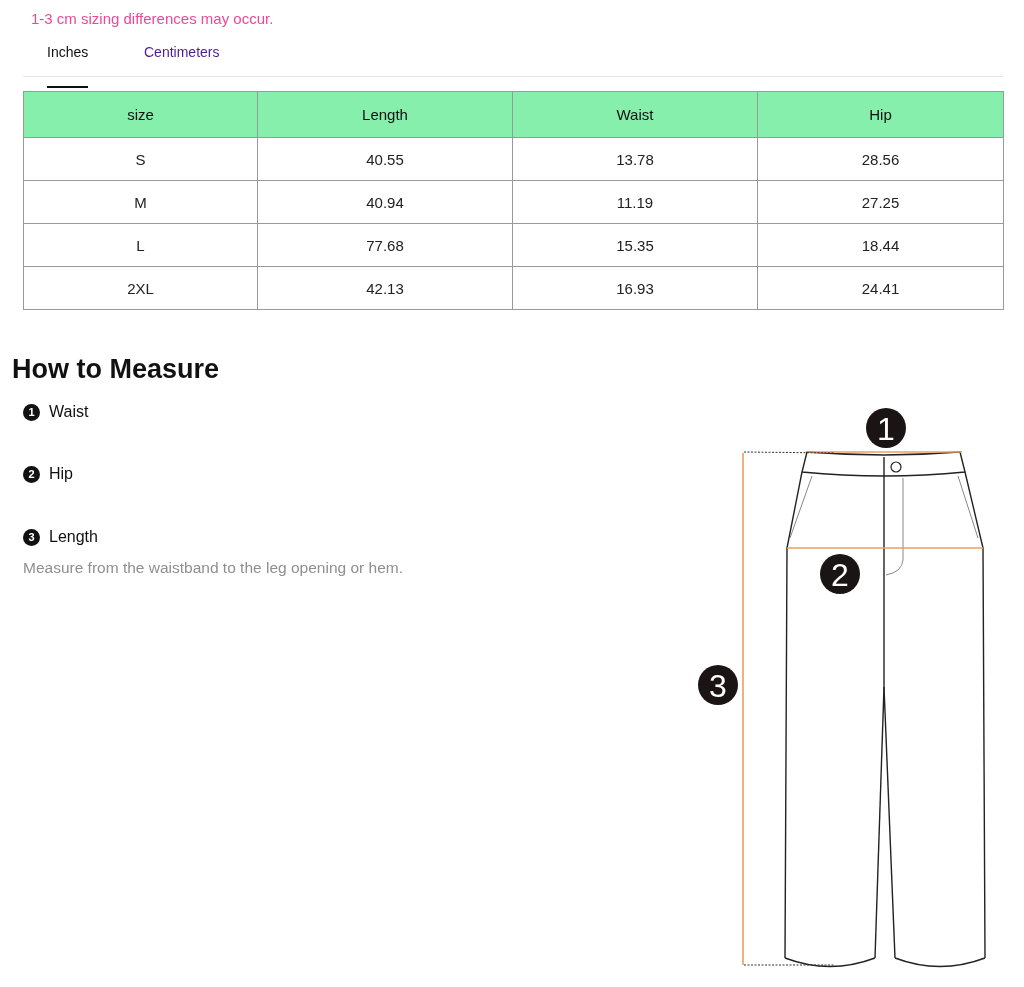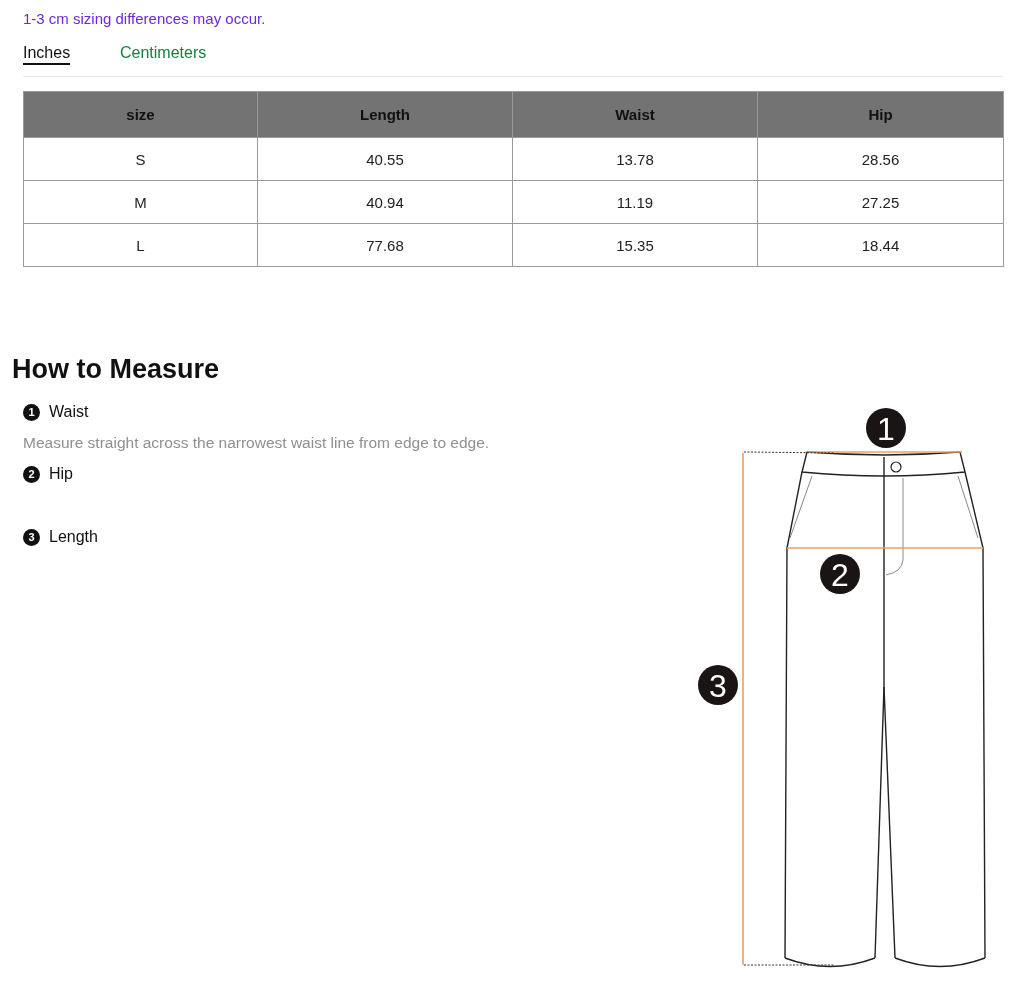--- a/index.html
+++ b/index.html
@@ -2,44 +2,45 @@
 <html><head>
   <meta charset="utf-8">
   <style>
     html, body { margin: 0; padding: 0; background: #ffffff; }
     body {
       width: 1024px; height: 987px; position: relative; overflow: hidden;
       font-family: "Liberation Sans", "DejaVu Sans", sans-serif;
       color: #111111;
     }
     .notice {
-      position: absolute; left: 23px; top: 10px;
-      font-size: 15px; color: #6d28d9;
+      position: absolute; left: 31px; top: 10px;
+      font-size: 15px; color: #ec4899;
     }
     .tabs {
       position: absolute; left: 23px; top: 42px; width: 980px; height: 34px;
       border-bottom: 1px solid #e6e6e6;
     }
     .tab {
-      position: absolute; top: 2px; font-size: 16px; cursor: pointer;
-      padding-bottom: 1px;
+      position: absolute; top: 2px; font-size: 14px; cursor: pointer;
+      padding-bottom: 26px;
+      margin-left: 24px;
     }
     .tab.active { left: 0; color: #111; border-bottom: 2px solid #111; }
-    .tab.inactive { left: 97px; color: #15803d; }
+    .tab.inactive { left: 97px; color: #4c1d95; }
 
     table.size-table {
       position: absolute; left: 23px; top: 91px; width: 980px;
       border-collapse: collapse; table-layout: fixed;
       font-size: 15px;
     }
     table.size-table th, table.size-table td {
       border: 1px solid #9a9a9a; text-align: center; vertical-align: middle;
     }
     table.size-table th {
-      background: #737373; font-weight: bold; height: 43px; color: #111;
+      background: #86efac; font-weight: normal; height: 43px; color: #111;
     }
     table.size-table td { height: 40px; color: #222; }
     col.c0 { width: 234px; } col.c1 { width: 255px; }
     col.c2 { width: 245px; } col.c3 { width: 246px; }
 
     .htm-title {
       position: absolute; left: 12px; top: 354px;
       font-size: 27px; font-weight: bold; color: #111;
     }
     .m-item { position: absolute; left: 23px; }
@@ -89,45 +90,51 @@
       <td>40.94</td>
       <td>11.19</td>
       <td>27.25</td>
     </tr>
     <tr>
       <td>L</td>
       <td>77.68</td>
       <td>15.35</td>
       <td>18.44</td>
     </tr>
+    <tr>
+      <td>2XL</td>
+      <td>42.13</td>
+      <td>16.93</td>
+      <td>24.41</td>
+    </tr>
   </tbody>
 </table>
 
 <div class="htm-title">How to Measure</div>
 
 <div class="m-item" style="top:403px;">
   <div class="m-head">
     <span class="num-badge">1</span>
     <span>Waist</span>
   </div>
-  <div class="m-desc">Measure straight across the narrowest waist line from edge to edge.</div>
 </div>
 
 <div class="m-item" style="top:465px;">
   <div class="m-head">
     <span class="num-badge">2</span>
     <span>Hip</span>
   </div>
 </div>
 
 <div class="m-item" style="top:528px;">
   <div class="m-head">
     <span class="num-badge">3</span>
     <span>Length</span>
   </div>
+  <div class="m-desc">Measure from the waistband to the leg opening or hem.</div>
 </div>
 
 <div class="diagram">
   <svg width="334" height="587" viewBox="0 0 334 587" xmlns="http://www.w3.org/2000/svg">
     <g fill="none" stroke="#222" stroke-width="1.4" stroke-linejoin="round">
 
       <path d="M117 52 Q195 58 270 52 L275 72 Q195 80 112 72 Z"></path>
 
       <path d="M112 72 L97 148 L95 558"></path>
 

